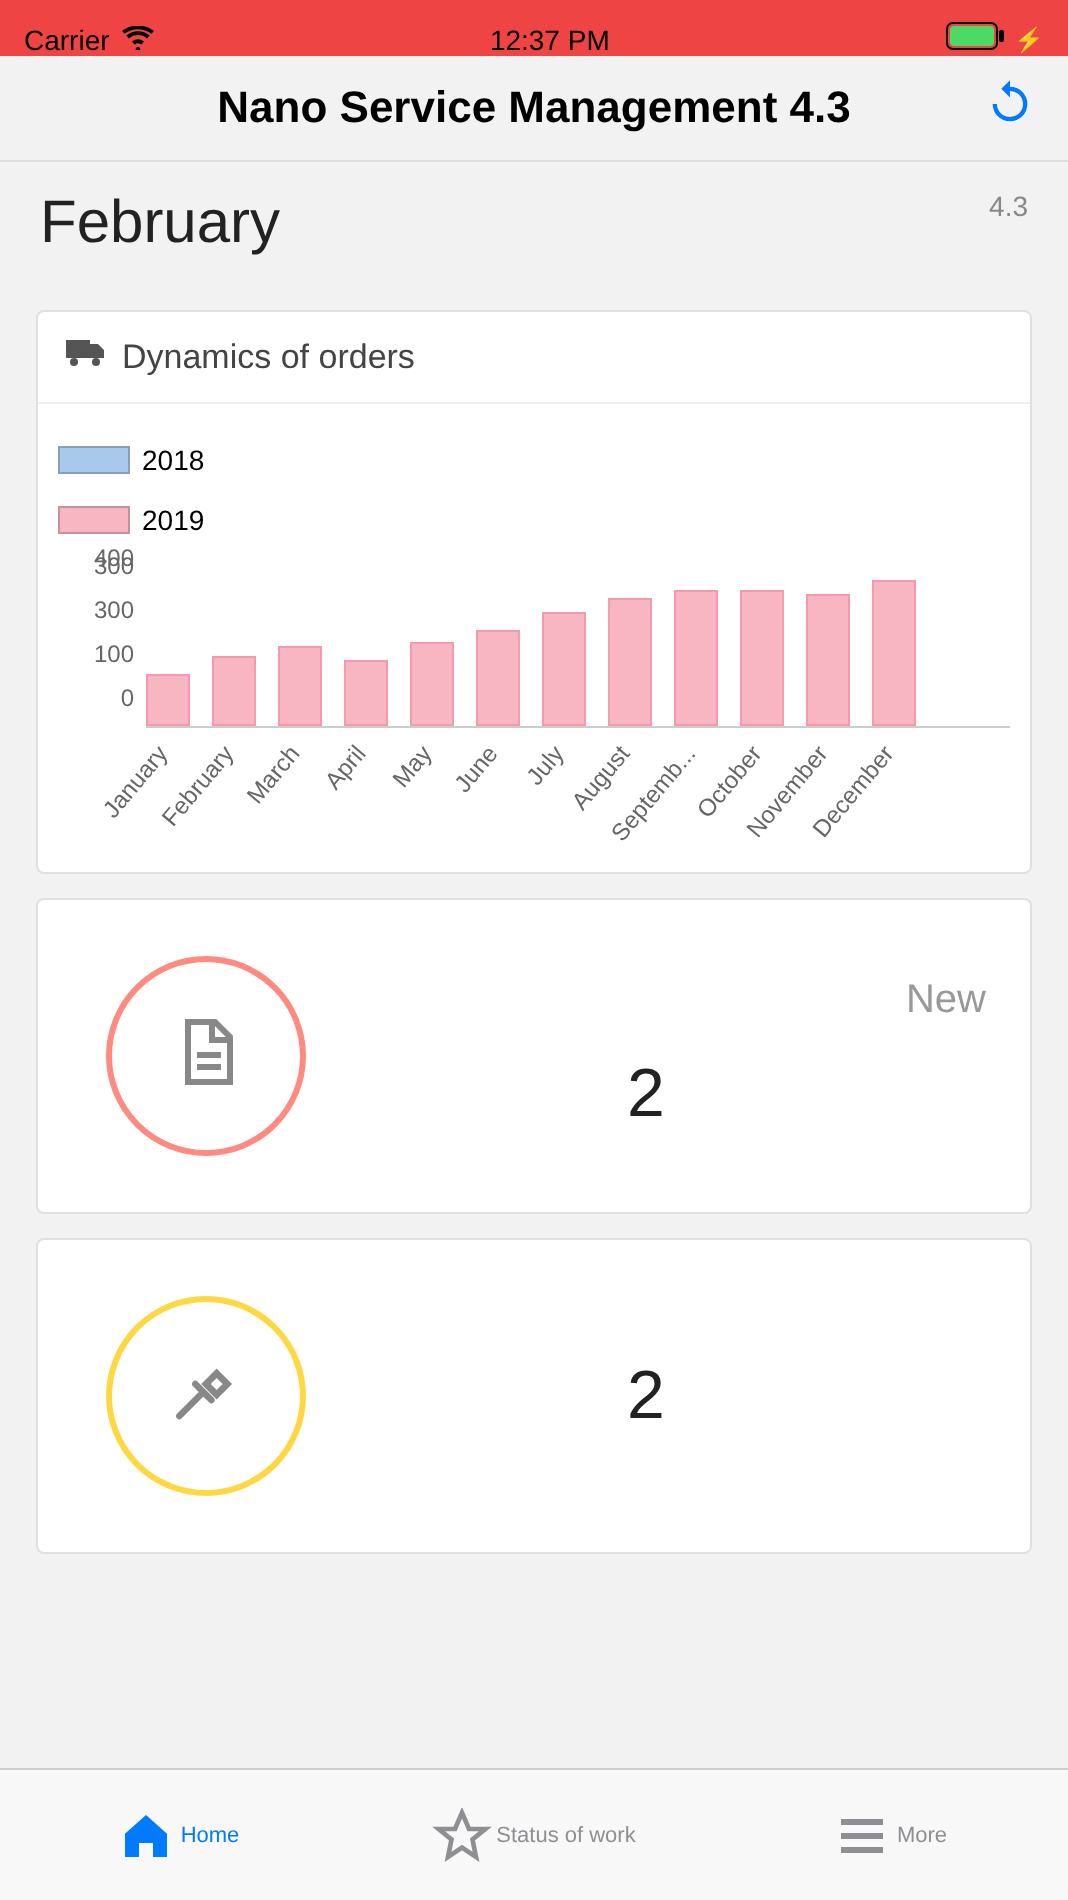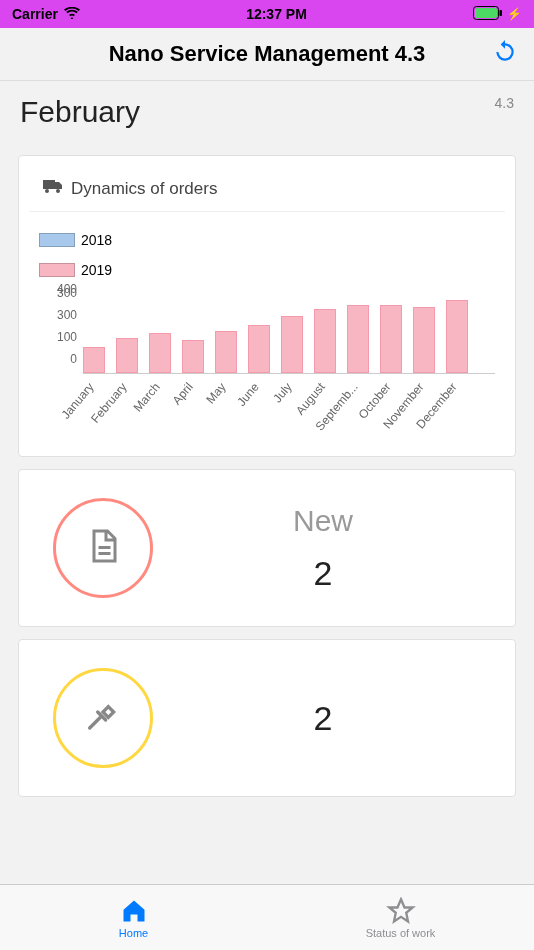--- a/index.html
+++ b/index.html
@@ -1,46 +1,46 @@
 <!DOCTYPE html>
 <html><head>
   <meta charset="utf-8">
   <style>
     * { box-sizing: border-box; margin: 0; padding: 0; }
     html, body { width: 534px; height: 950px; font-family: -apple-system, Helvetica, Arial, sans-serif; background: #f2f2f2; overflow: hidden; }
-    .status-bar { height: 28px; background: #d946ef; display: flex; align-items: center; justify-content: space-between; padding: 0 12px; font-size: 14px; font-weight: 700; }
+    .status-bar { height: 28px; background: #ef4444; display: flex; align-items: flex-end; justify-content: space-between; padding: 0 12px; font-size: 14px; font-weight: 400; }
     .status-left { display: flex; align-items: center; gap: 6px; }
     .status-right { display: flex; align-items: center; gap: 4px; }
     .header { height: 52px; display: flex; align-items: center; justify-content: center; position: relative; background: #f2f2f2; }
     .header-title { font-size: 22px; font-weight: bold; }
     .refresh-btn { position: absolute; right: 16px; color: #007aff; }
     .page-header { padding: 14px 20px; display: flex; justify-content: space-between; align-items: flex-start; border-top: 1px solid #ddd; }
     .page-title { font-size: 30px; font-weight: 400; color: #222; }
     .page-version { font-size: 14px; color: #888; }
     .card { background: #fff; border: 1px solid #e0e0e0; border-radius: 4px; margin: 12px 18px; }
-    .chart-card { padding: 10px; }
+    .chart-card { padding: 0; }
     .chart-header { display: flex; align-items: center; gap: 8px; padding: 12px 14px; border-bottom: 1px solid #eee; font-size: 17px; color: #444; }
     .chart-body { padding: 20px 10px 10px 10px; }
     .legend { display: flex; justify-content: center; gap: 14px; margin-bottom: 8px; font-size: 14px; flex-direction: column; }
     .legend-item { display: flex; align-items: center; gap: 6px; }
     .legend-swatch { width: 36px; height: 14px; border: 1px solid rgba(0,0,0,0.2); }
     .chart-area { position: relative; height: 150px; padding-left: 44px; }
     .y-axis { position: absolute; left: 0; top: 0; height: 88px; width: 40px; }
     .y-tick { position: absolute; right: 2px; font-size: 12px; color: #666; transform: translateY(-50%); }
     .bars { position: relative; height: 88px; display: flex; align-items: flex-end; gap: 11px; border-bottom: 1px solid #ccc; }
     .bar { width: 22px; background: #f7b6c1; border: 1px solid #f49aab; }
     .x-labels { position: relative; height: 56px; }
     .x-label { position: absolute; top: 6px; font-size: 12px; color: #666; transform: rotate(-45deg); transform-origin: top right; white-space: nowrap; }
     .stat-card { display: flex; align-items: center; padding: 28px 22px; }
     .stat-icon-wrap { width: 100px; height: 100px; border-radius: 50%; border: 3px solid; display: flex; align-items: center; justify-content: center; margin-left: 12px; }
     .stat-text { flex: 1; text-align: center; }
-    .stat-label { font-size: 30px; color: #999; margin-bottom: 16px; }
+    .stat-label { font-size: 20px; color: #999; margin-bottom: 16px; text-align: right; }
     .stat-value { font-size: 34px; font-weight: 400; color: #222; }
     .tabbar { position: absolute; bottom: 0; left: 0; right: 0; height: 66px; border-top: 1px solid #ccc; background: #f8f8f8; display: flex; }
-    .tab { flex: 1; display: flex; flex-direction: column; align-items: center; justify-content: center; gap: 2px; font-size: 11px; color: #8e8e93; }
+    .tab { flex: 1; display: flex; flex-direction: row; align-items: center; justify-content: center; gap: 2px; font-size: 11px; color: #8e8e93; }
     .tab.active { color: #007aff; }
     .tab svg { width: 30px; height: 28px; }
   </style>
 </head>
 <body>
 
 <div class="status-bar">
   <div class="status-left">
     <span>Carrier</span>
     <span>
@@ -169,13 +169,19 @@
         <path d="M3 11l9-8 9 8v10h-6v-6h-6v6H3z" fill="currentColor"></path>
       </svg>
     <span>Home</span>
   </div>
   <div class="tab">
     <svg viewBox="0 0 24 24">
         <path d="M12 2l3 7h7l-5.5 4.5L18 21l-6-4-6 4 1.5-7.5L2 9h7z" fill="none" stroke="currentColor" stroke-width="2"></path>
       </svg>
     <span>Status of work</span>
   </div>
+  <div class="tab">
+    <svg viewBox="0 0 24 24">
+        <path d="M3 6h18M3 12h18M3 18h18" stroke="currentColor" stroke-width="2.5"></path>
+      </svg>
+    <span>More</span>
+  </div>
 </div>
 
 </body></html>

